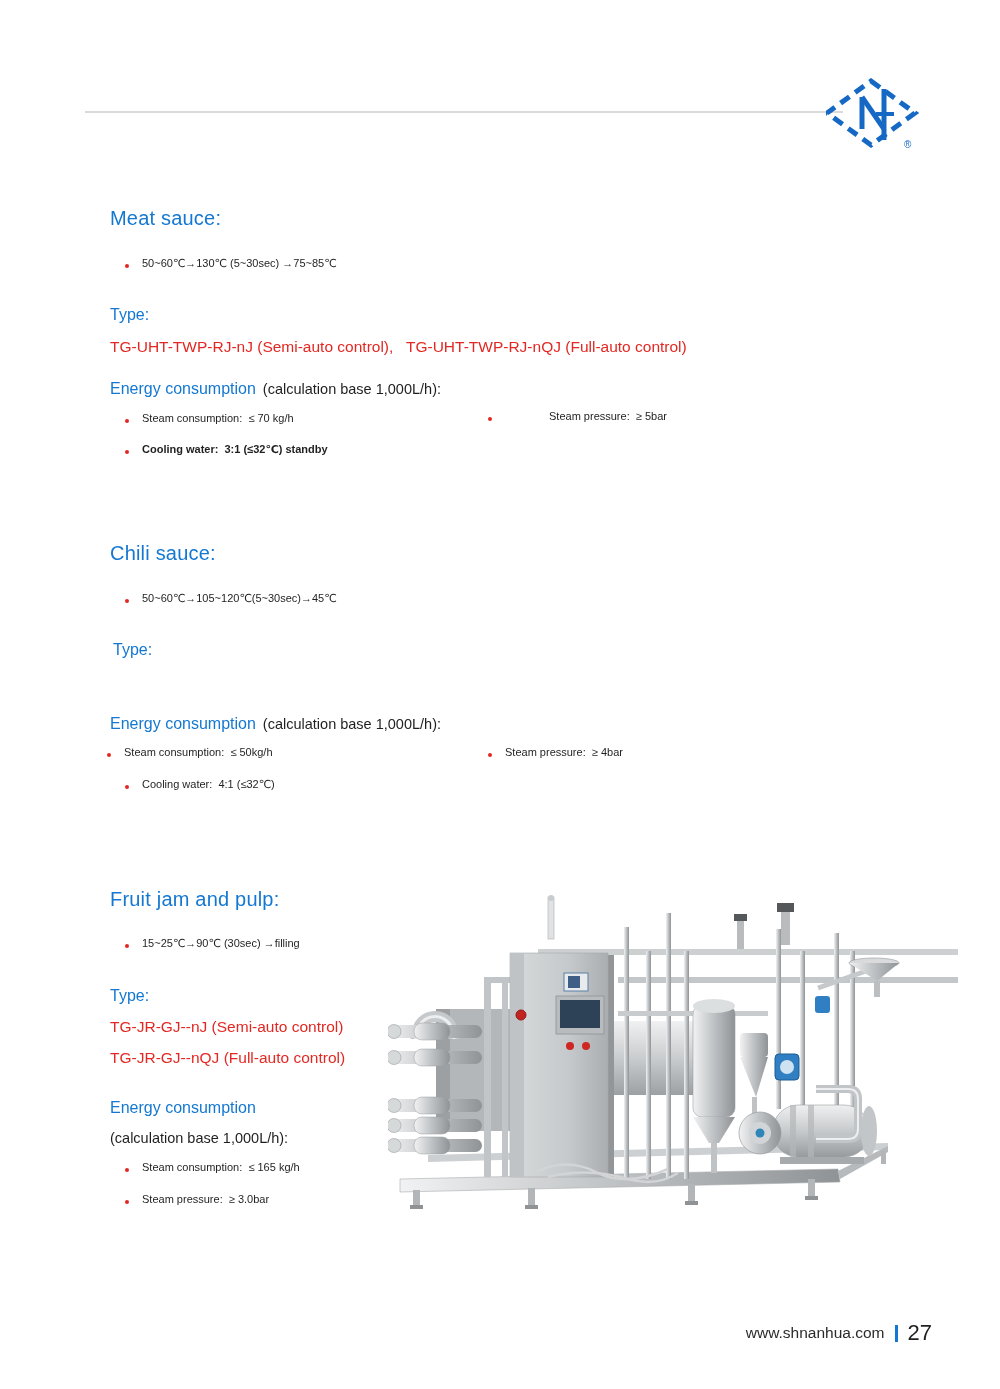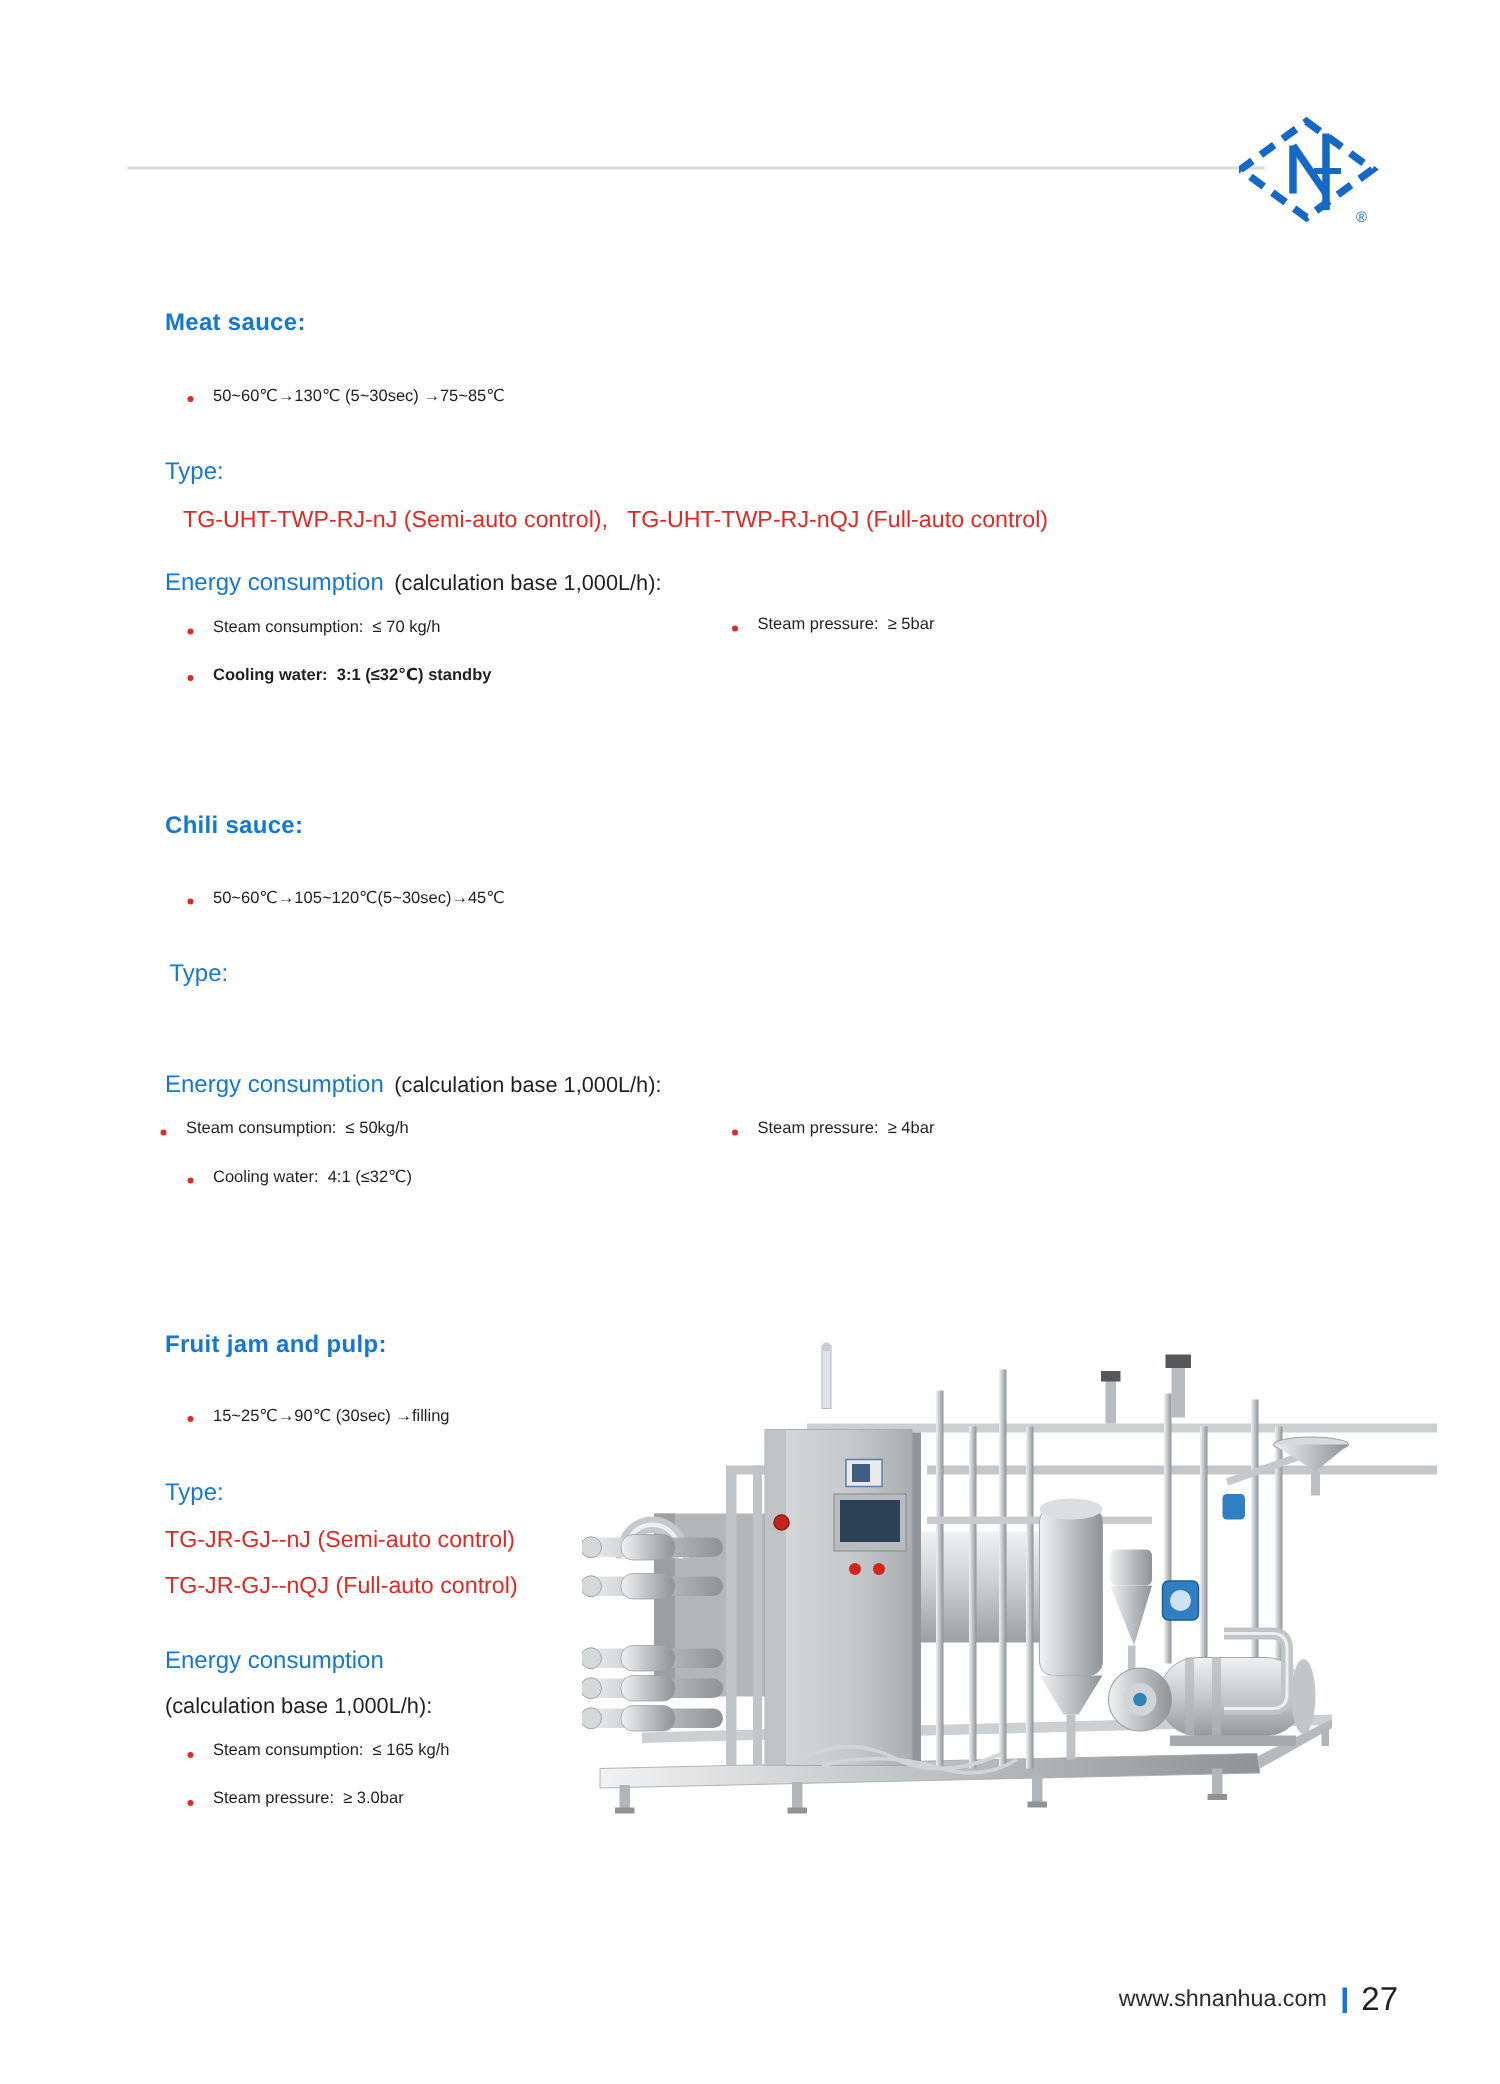--- a/index.html
+++ b/index.html
@@ -7,21 +7,21 @@
     --text:#1f1f1f; --line:#dadada;
   }
   html,body{margin:0;padding:0;background:#fff;}
   .page{
     position:relative;width:1000px;height:1389px;background:#ffffff;
     font-family:"Liberation Sans","DejaVu Sans",sans-serif;
     overflow:hidden;color:var(--text);
   }
   .abs{position:absolute;}
   .hline{height:2px;background:var(--line);}
-  .sec-title{font-size:16px;font-weight:700;color:var(--blue);letter-spacing:.2px;}
+  .sec-title{font-size:20px;font-weight:400;color:var(--blue);letter-spacing:.2px;}
   .body-text{font-size:11px;color:var(--text);white-space:pre-wrap;}
   .blue-label{font-size:16px;color:var(--blue);}
   .red-line{font-size:15.5px;color:var(--red);white-space:pre-wrap;}
   .energy-row{display:flex;align-items:baseline;gap:7px;}
   .energy-base{font-size:14.5px;color:var(--text);}
   .bullet-row{display:flex;align-items:flex-start;}
   .dot{width:4px;height:4px;border-radius:50%;background:var(--red);margin:7px 13px 0 0;flex:none;}
   .footer{display:flex;align-items:center;gap:10px;justify-content:flex-end;width:232px;margin-top:36px;}
   .site{font-size:15.5px;color:#2b2b2b;}
   .vbar{width:3px;height:17px;background:var(--blue);}
@@ -45,30 +45,30 @@
       <text x="78" y="70" font-size="10" fill="var(--logo-blue)">®</text>
     </svg>
   </div>
 
   <div class="abs sec-title" style="left:110px;top:207px;">Meat sauce:</div>
   <div class="abs bullet-row" style="left:125px;top:257px;">
     <span class="dot"></span>
     <span class="body-text">50~60℃→130℃ (5~30sec) →75~85℃</span>
   </div>
   <div class="abs blue-label" style="left:110px;top:306px;">Type:</div>
-  <div class="abs red-line" style="left:122px;top:338px;">TG-UHT-TWP-RJ-nJ (Semi-auto control),   TG-UHT-TWP-RJ-nQJ (Full-auto control)</div>
+  <div class="abs red-line" style="left:110px;top:338px;">TG-UHT-TWP-RJ-nJ (Semi-auto control),   TG-UHT-TWP-RJ-nQJ (Full-auto control)</div>
   <div class="abs energy-row" style="left:110px;top:380px;">
     <span class="blue-label">Energy consumption</span>
     <span class="energy-base">(calculation base 1,000L/h):</span>
   </div>
   <div class="abs bullet-row" style="left:125px;top:412px;">
     <span class="dot"></span>
     <span class="body-text">Steam consumption:  ≤ 70 kg/h</span>
   </div>
-  <div class="abs bullet-row" style="left:488px;top:410px;">
+  <div class="abs bullet-row" style="left:488px;top:410px;gap:44px;">
     <span class="dot"></span>
     <span class="body-text">Steam pressure:  ≥ 5bar</span>
   </div>
   <div class="abs bullet-row" style="left:125px;top:443px;font-weight:bold;">
     <span class="dot"></span>
     <span class="body-text">Cooling water:  3:1 (≤32℃) standby</span>
   </div>
 
   <div class="abs sec-title" style="left:110px;top:542px;">Chili sauce:</div>
   <div class="abs bullet-row" style="left:125px;top:592px;">

